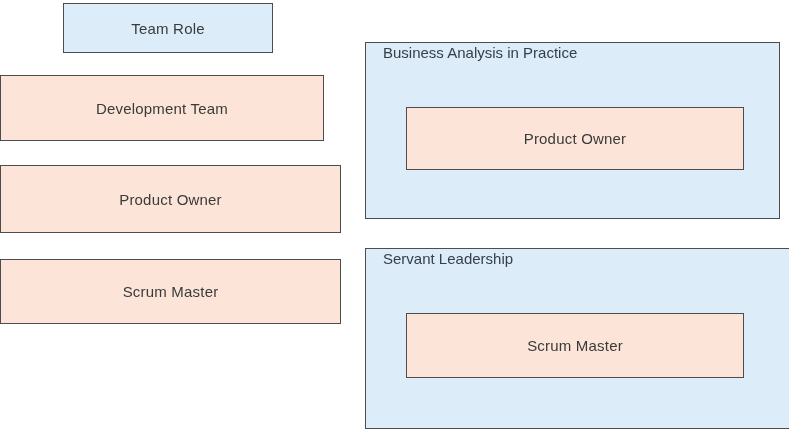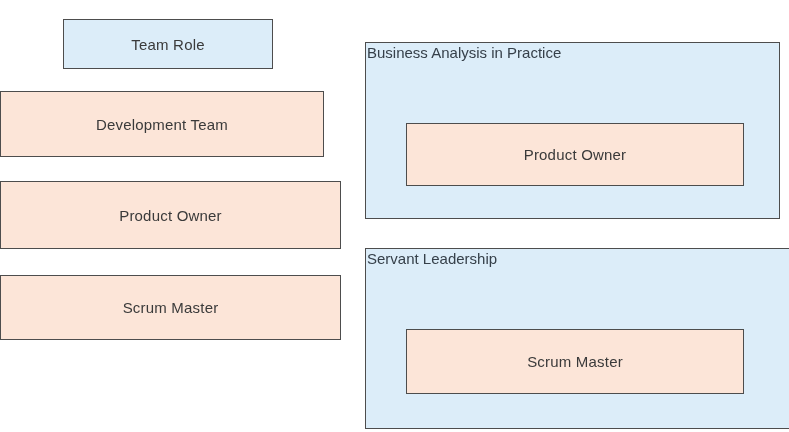--- a/index.html
+++ b/index.html
@@ -17,31 +17,30 @@
     background: #ffffff;
   }
   .card {
     position: absolute;
     display: flex; align-items: center; justify-content: center;
     border: 1px solid #4d4d4d;
     font-size: 15px;
     letter-spacing: 0.2px;
     color: #3a3a3a;
     text-align: center;
-    margin-top: 16px;
   }
   .card.source { background: #fce5d8; }
   .card.header { background: #dcedf9; }
   .zone {
     position: absolute;
     background: #dcedf9;
     border: 1px solid #4d4d4d;
   }
   .zone-title {
-    position: absolute; left: 1px; top: 1px;
+    position: absolute; left: 17px; top: 1px;
     font-size: 15px;
     color: #36404a;
     white-space: nowrap;
   }
   .zone .card { background: #fce5d8; }
 
   
   #team-role-header   { left: 63px;  top: 3px;   width: 210px; height: 50px; }
   #card-dev-team      { left: 0px;   top: 75px;  width: 324px; height: 66px; }
   #card-product-owner { left: 0px;   top: 165px; width: 341px; height: 68px; }

